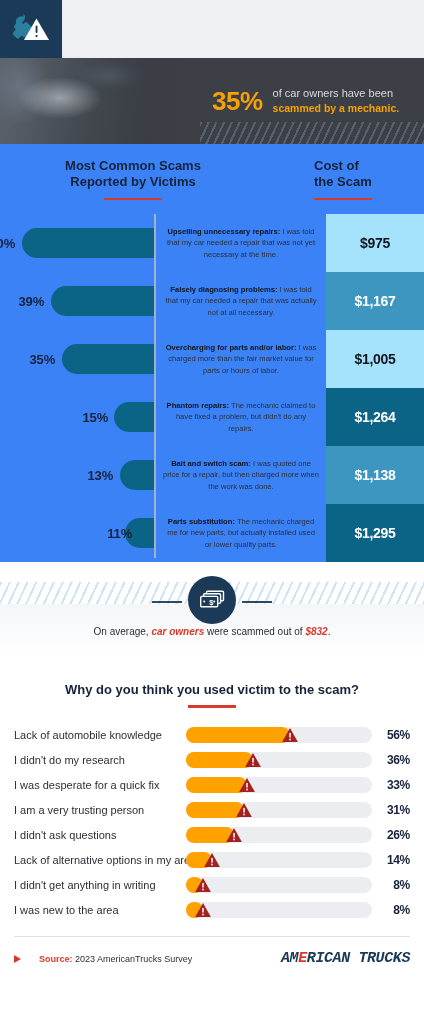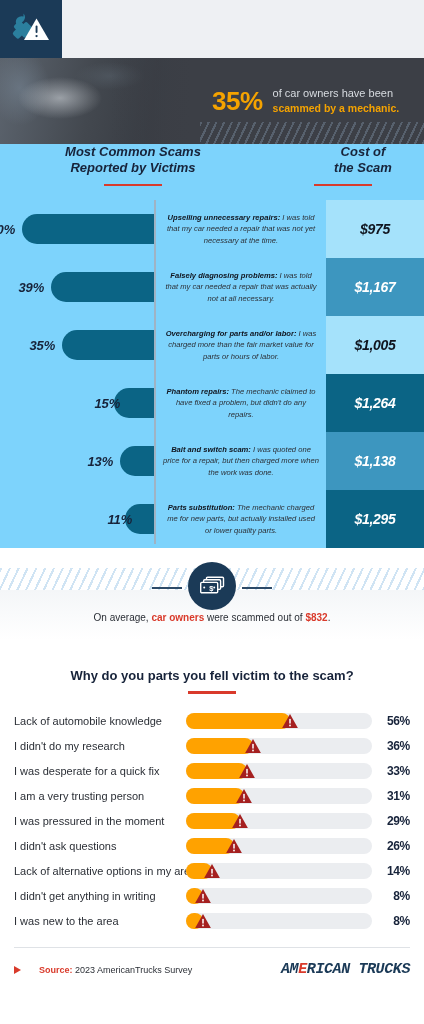--- a/index.html
+++ b/index.html
@@ -54,24 +54,24 @@
   .hero-lines { line-height: 1.35; }
   .hero-l1 { font-size: 11px; color: #d7dbe0; }
   .hero-l2 { font-size: 10.5px; color: #f5a300; font-weight: bold; }
   .hero-hatch {
     position: absolute; left: 200px; right: 0; bottom: 0; height: 22px;
     background: repeating-linear-gradient(115deg,
       rgba(150,175,200,.30) 0 2px, rgba(0,0,0,0) 2px 7px);
   }
 
   
-  .sec1 { position: relative; background: #7dd3fc; font-style: italic; }
+  .sec1 { position: relative; padding-top: 14px; background: #3b82f6; }
   .sec1-heads { display: flex; padding: 0 12px; align-items: flex-start; }
   .head-left { flex: 1; text-align: center; padding-right: 60px; }
-  .head-right { width: 98px; text-align: center; }
+  .head-right { width: 98px; text-align: left; }
   .col-head {
     font-size: 13px; font-weight: bold; color: #17233a;
     line-height: 1.25; font-stretch: condensed;
   }
   .head-rule { width: 58px; height: 2.5px; background: #d93a2b; margin-top: 7px; }
   .head-left .head-rule { margin-left: auto; margin-right: auto; }
 
   .rows { position: relative; margin-top: 14px; }
   .axis {
     position: absolute; left: 154px; top: 0; bottom: 4px;
@@ -125,21 +125,21 @@
   .dash-l { left: 152px; } .dash-r { right: 152px; }
   .div-circle {
     position: absolute; left: 50%; top: 8px; transform: translateX(-50%);
     width: 48px; height: 48px; border-radius: 50%; background: #1b3a57;
     display: flex; align-items: center; justify-content: center;
   }
   .div-text {
     position: absolute; left: 0; right: 0; top: 58px; text-align: center;
     font-size: 10px; color: #2b2f36;
   }
-  .div-text .red { color: #d93a2b; font-weight: bold; }
+  .div-text .red { color: #d93a2b; font-weight: bold; font-style: italic; }
 
   
   .sec2 { padding-top: 14px; }
   .sec2-title {
     text-align: center; font-size: 13px; font-weight: bold;
     color: #17233a; font-stretch: condensed;
   }
   .sec2-rule { width: 48px; height: 3px; background: #d93a2b; margin: 8px auto 0; }
   .prows { margin-top: 14px; padding: 0 14px; }
   .prow { display: flex; align-items: center; height: 25px; }
@@ -258,21 +258,21 @@
         </div>
         <div class="cell-desc">
           <div class="desc"><b>Overcharging for parts and/or labor:</b><span> I was charged more than the fair market value for parts or hours of labor.</span></div>
         </div>
         <div class="cell-cost">
           <div class="cost-box" style="background: rgb(165, 226, 251); color: rgb(16, 21, 31);">$1,005</div>
         </div>
       </div>
       <div class="row">
         <div class="cell-bar">
-          <span class="bar-pct" style="right: 36px;">15%</span>
+          <span class="bar-pct" style="right: 48px;">15%</span>
           <div class="bar" style="width: 40px;"></div>
         </div>
         <div class="cell-desc">
           <div class="desc"><b>Phantom repairs:</b><span> The mechanic claimed to have fixed a problem, but didn't do any repairs.</span></div>
         </div>
         <div class="cell-cost">
           <div class="cost-box" style="background: rgb(11, 100, 133); color: rgb(255, 255, 255);">$1,264</div>
         </div>
       </div>
       <div class="row">
@@ -318,21 +318,21 @@
       <circle cx="16.2" cy="12.6" r="1" fill="#ffffff"></circle>
       <text x="11.2" y="16.1" font-family="Liberation Sans, sans-serif" font-size="7.5" font-weight="bold" fill="#ffffff">$</text>
     </svg>
   </div>
   <div class="div-text">
     <span>On average, </span><span class="red">car owners</span><span> were scammed out of </span><span class="red">$832</span><span>.</span>
   </div>
 </div>
 
 <div class="sec2">
-  <div class="sec2-title">Why do you parts you fell victim to the scam?</div>
+  <div class="sec2-title">Why do you think you used victim to the scam?</div>
   <div class="sec2-rule"></div>
   <div class="prows" id="reason-rows">
       <div class="prow">
         <div class="plabel">Lack of automobile knowledge</div>
         <div class="ptrack">
           <div class="pfill" style="width: 56%;">
             <svg viewBox="0 0 17 15" class="pwarn" style="left: 100%;">
               <path d="M8.5 0.6 16.4 14.4 0.6 14.4Z" fill="#a52020"></path>
               <rect x="7.75" y="5.2" width="1.5" height="5" rx=".7" fill="#ffffff"></rect>
               <circle cx="8.5" cy="12" r="0.9" fill="#ffffff"></circle>
@@ -372,33 +372,20 @@
         <div class="ptrack">
           <div class="pfill" style="width: 31%;">
             <svg viewBox="0 0 17 15" class="pwarn" style="left: 100%;">
               <path d="M8.5 0.6 16.4 14.4 0.6 14.4Z" fill="#a52020"></path>
               <rect x="7.75" y="5.2" width="1.5" height="5" rx=".7" fill="#ffffff"></rect>
               <circle cx="8.5" cy="12" r="0.9" fill="#ffffff"></circle>
             </svg>
           </div>
         </div>
         <div class="pval">31%</div>
-      </div>
-      <div class="prow">
-        <div class="plabel">I was pressured in the moment</div>
-        <div class="ptrack">
-          <div class="pfill" style="width: 29%;">
-            <svg viewBox="0 0 17 15" class="pwarn" style="left: 100%;">
-              <path d="M8.5 0.6 16.4 14.4 0.6 14.4Z" fill="#a52020"></path>
-              <rect x="7.75" y="5.2" width="1.5" height="5" rx=".7" fill="#ffffff"></rect>
-              <circle cx="8.5" cy="12" r="0.9" fill="#ffffff"></circle>
-            </svg>
-          </div>
-        </div>
-        <div class="pval">29%</div>
       </div>
       <div class="prow">
         <div class="plabel">I didn't ask questions</div>
         <div class="ptrack">
           <div class="pfill" style="width: 26%;">
             <svg viewBox="0 0 17 15" class="pwarn" style="left: 100%;">
               <path d="M8.5 0.6 16.4 14.4 0.6 14.4Z" fill="#a52020"></path>
               <rect x="7.75" y="5.2" width="1.5" height="5" rx=".7" fill="#ffffff"></rect>
               <circle cx="8.5" cy="12" r="0.9" fill="#ffffff"></circle>
             </svg>

